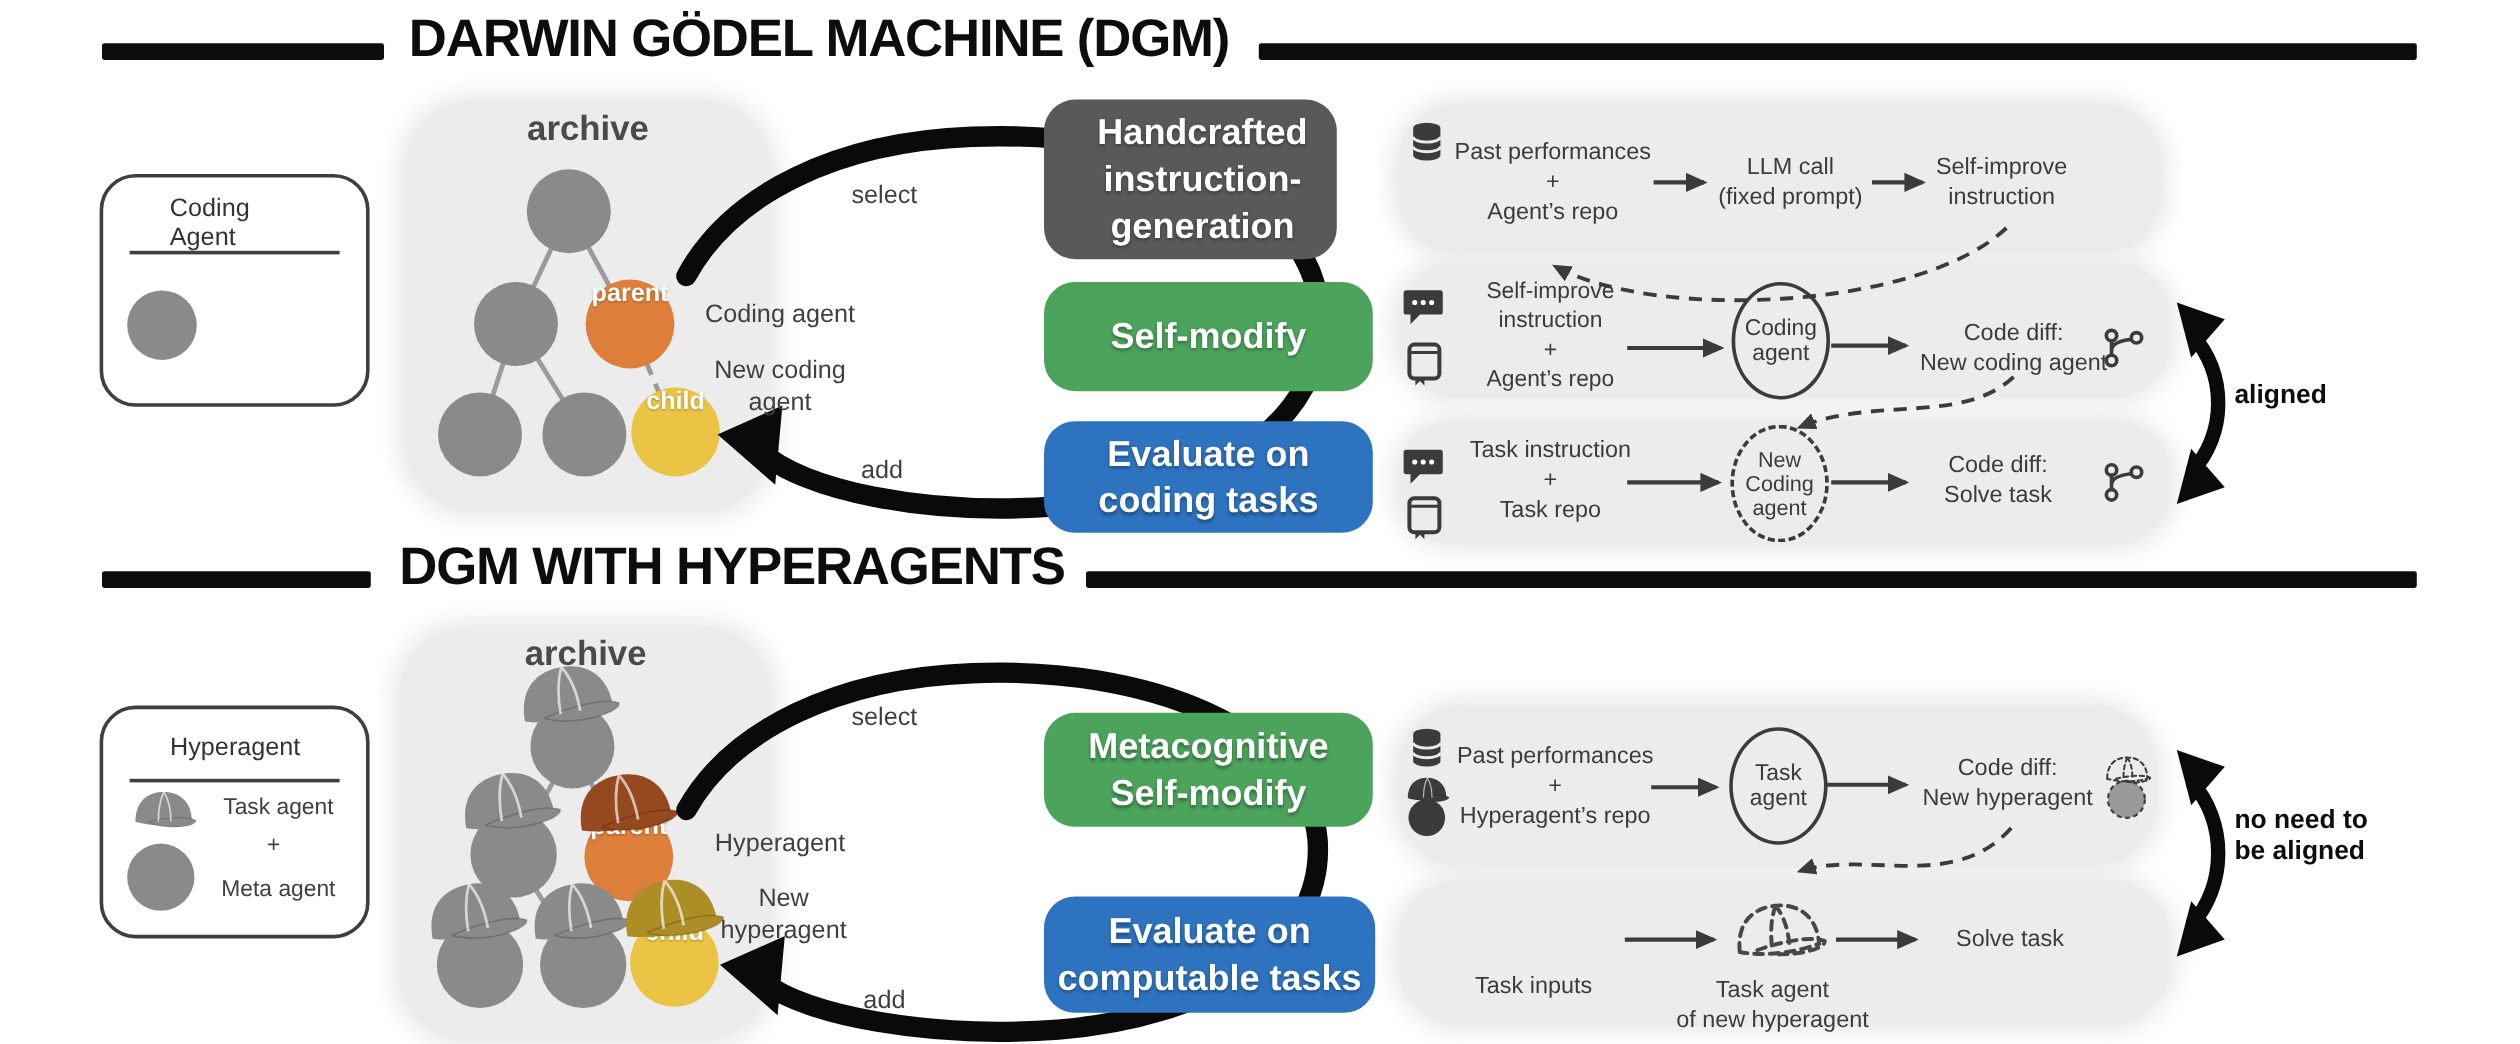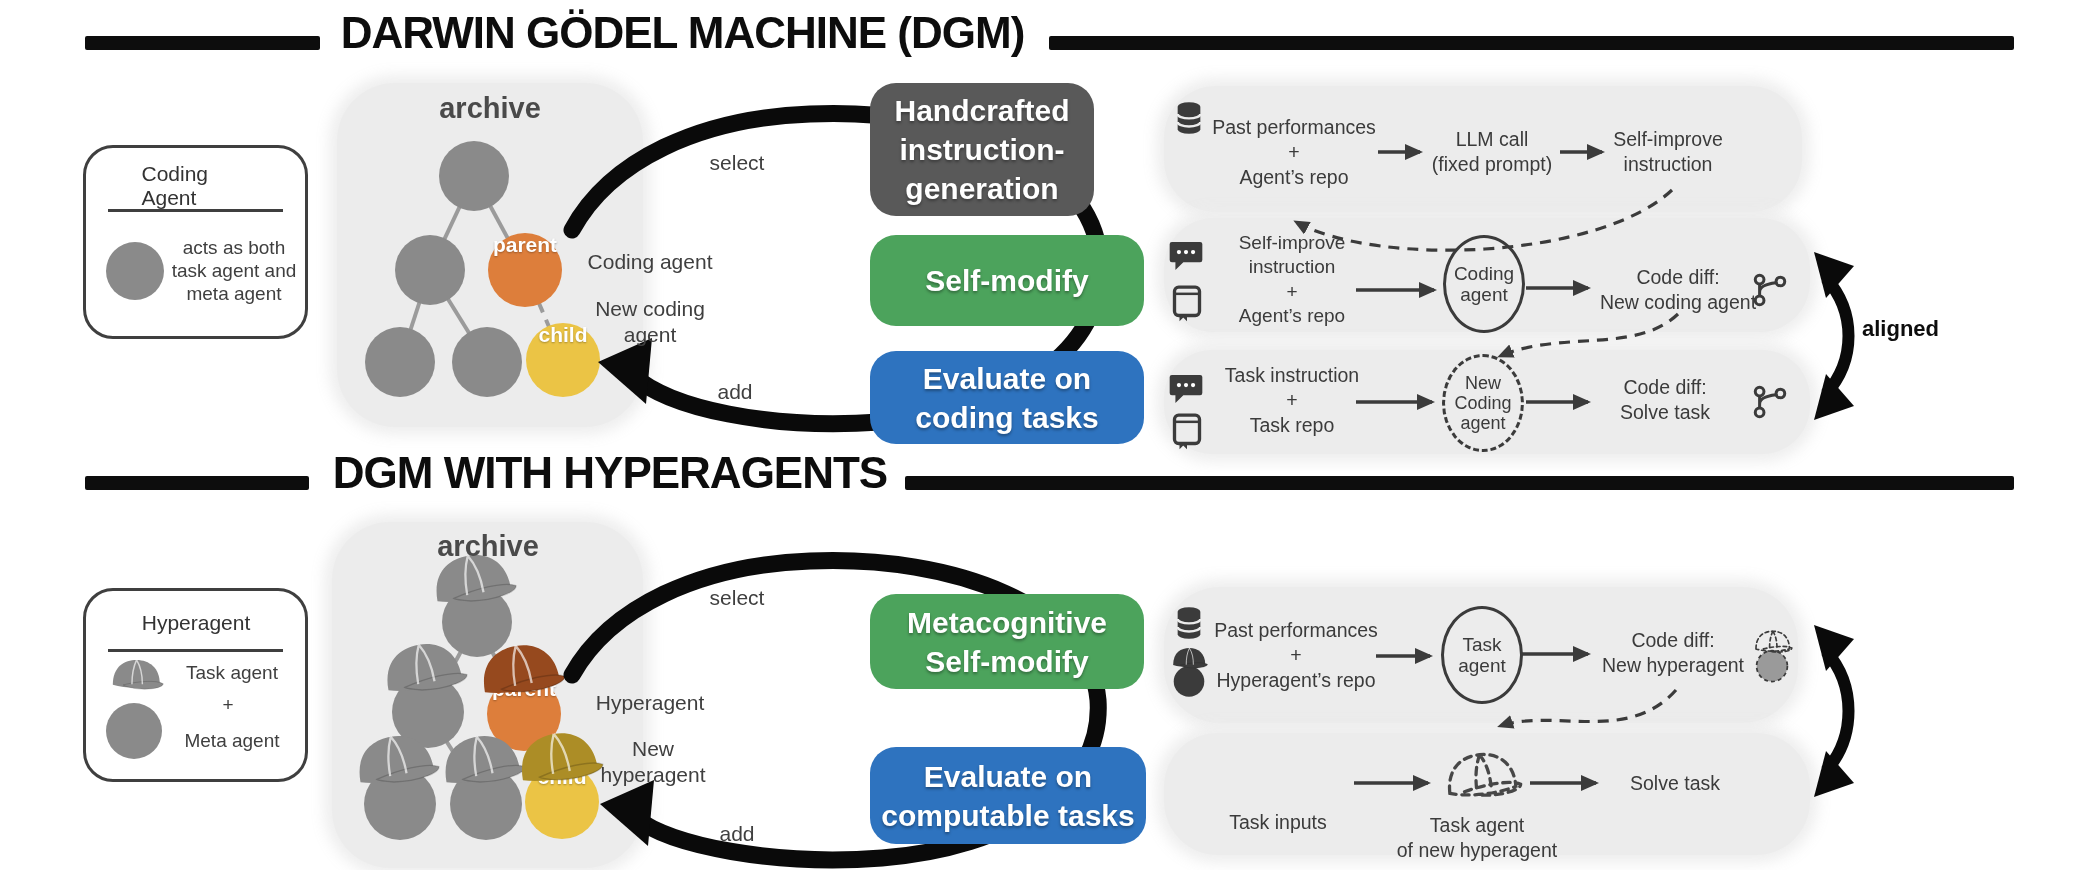--- a/index.html
+++ b/index.html
@@ -61,23 +61,20 @@
   <div class="bar" style="left:1049px;top:36px;width:965px;"></div>
 
   <div class="bar" style="left:85px;top:476px;width:224px;"></div>
   <div class="sec-title" style="left: 330px; top: 448px; width: 560px; white-space: pre-line;">DGM WITH HYPERAGENTS</div>
   <div class="bar" style="left:905px;top:476px;width:1109px;"></div>
 
   <div class="legend" style="left:83px;top:145px;width:219px;height:188px;">
     <div class="legend-title" style="left: 110px; top: 38px; white-space: pre-line;">Coding Agent</div>
     <div class="legend-div" style="left:22px;top:61px;width:175px;"></div>
     <div class="node" style="left:20px;top:94px;width:58px;height:58px;"></div>
-    <div class="side-label" style="left: 148px; top: 123px; font-size: 19px; white-space: pre-line;">acts as both
-task agent and
-meta agent</div>
   </div>
 
   <div class="legend" style="left:83px;top:588px;width:219px;height:188px;">
     <div class="legend-title" style="left: 110px; top: 32px; white-space: pre-line;">Hyperagent</div>
     <div class="legend-div" style="left:22px;top:58px;width:175px;"></div>
     <svg class="icon" style="left:21px;top:66px;" width="58" height="36">
       <use href="#cap" width="58" height="36" style="color:#8a8a8a"></use>
     </svg>
     <div class="side-label" style="left: 146px; top: 82px; font-size: 19px; white-space: pre-line;">Task agent</div>
     <div class="side-label" style="left: 142px; top: 114px; font-size: 19px; white-space: pre-line;">+</div>
@@ -137,21 +134,21 @@
 agent</div>
   <div class="loop-label" style="left: 737px; top: 163px; white-space: pre-line;">select</div>
   <div class="loop-label" style="left: 735px; top: 392px; white-space: pre-line;">add</div>
 
   <div class="side-label" style="left: 650px; top: 703px; white-space: pre-line;">Hyperagent</div>
   <div class="side-label" style="left: 653px; top: 762px; white-space: pre-line;">New
 hyperagent</div>
   <div class="loop-label" style="left: 737px; top: 598px; white-space: pre-line;">select</div>
   <div class="loop-label" style="left: 737px; top: 834px; white-space: pre-line;">add</div>
 
-  <div class="pill" style="left: 870px; top: 83px; width: 224px; height: 133px; background: rgb(89, 89, 89); font-size: 30px; white-space: pre-line;">Handcrafted
+  <div class="pill" style="left: 870px; top: 83px; width: 224px; height: 133px; background: rgb(89, 89, 89); font-size: 30px; white-space: pre-line; padding-left: 20px;">Handcrafted
 instruction-
 generation</div>
   <div class="pill" style="left: 870px; top: 235px; width: 274px; height: 91px; background: rgb(76, 163, 92); font-size: 30px; white-space: pre-line;">Self-modify</div>
   <div class="pill" style="left: 870px; top: 351px; width: 274px; height: 93px; background: rgb(46, 115, 191); font-size: 30px; white-space: pre-line;">Evaluate on
 coding tasks</div>
 
   <div class="pill" style="left: 870px; top: 594px; width: 274px; height: 95px; background: rgb(76, 163, 92); font-size: 30px; white-space: pre-line;">Metacognitive
 Self-modify</div>
   <div class="pill" style="left: 870px; top: 747px; width: 276px; height: 97px; background: rgb(46, 115, 191); font-size: 30px; white-space: pre-line;">Evaluate on
 computable tasks</div>
@@ -228,20 +225,22 @@
 
   <div class="flow-text" style="left: 1278px; top: 822px; white-space: pre-line;">Task inputs</div>
   <svg class="icon" style="left:1440px;top:750px;transform:rotate(-6deg);" width="82" height="52">
       <use href="#cap-outline" width="82" height="52" style="color:#474747"></use>
     </svg>
   <div class="flow-text" style="left: 1477px; top: 838px; white-space: pre-line;">Task agent
 of new hyperagent</div>
   <div class="flow-text" style="left: 1675px; top: 783px; white-space: pre-line;">Solve task</div>
 
   <div class="note" style="left: 1862px; top: 316px; white-space: pre-line;">aligned</div>
+  <div class="note" style="left: 1862px; top: 670px; white-space: pre-line;">no need to
+be aligned</div>
 
   <svg class="overlay" width="2100" height="870" viewBox="0 0 2100 870">
     <defs>
       <marker id="arr" markerUnits="userSpaceOnUse" markerWidth="18" markerHeight="16" refX="15" refY="8" orient="auto">
         <path d="M0 0 L18 8 L0 16 Z" fill="#3b3b3b"></path>
       </marker>
       <marker id="arrd" markerUnits="userSpaceOnUse" markerWidth="16" markerHeight="14" refX="13" refY="7" orient="auto">
         <path d="M0 0 L16 7 L0 14 Z" fill="#3b3b3b"></path>
       </marker>
       <symbol id="cap" viewBox="0 0 100 62">

